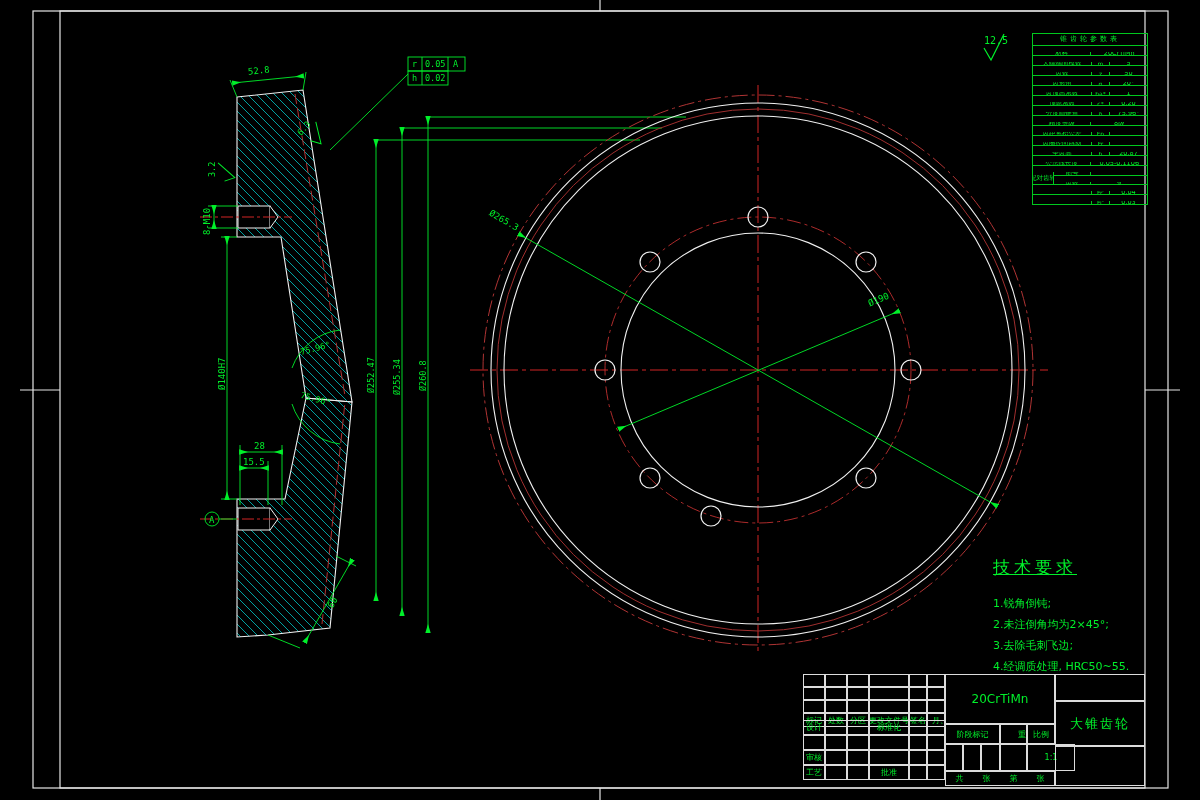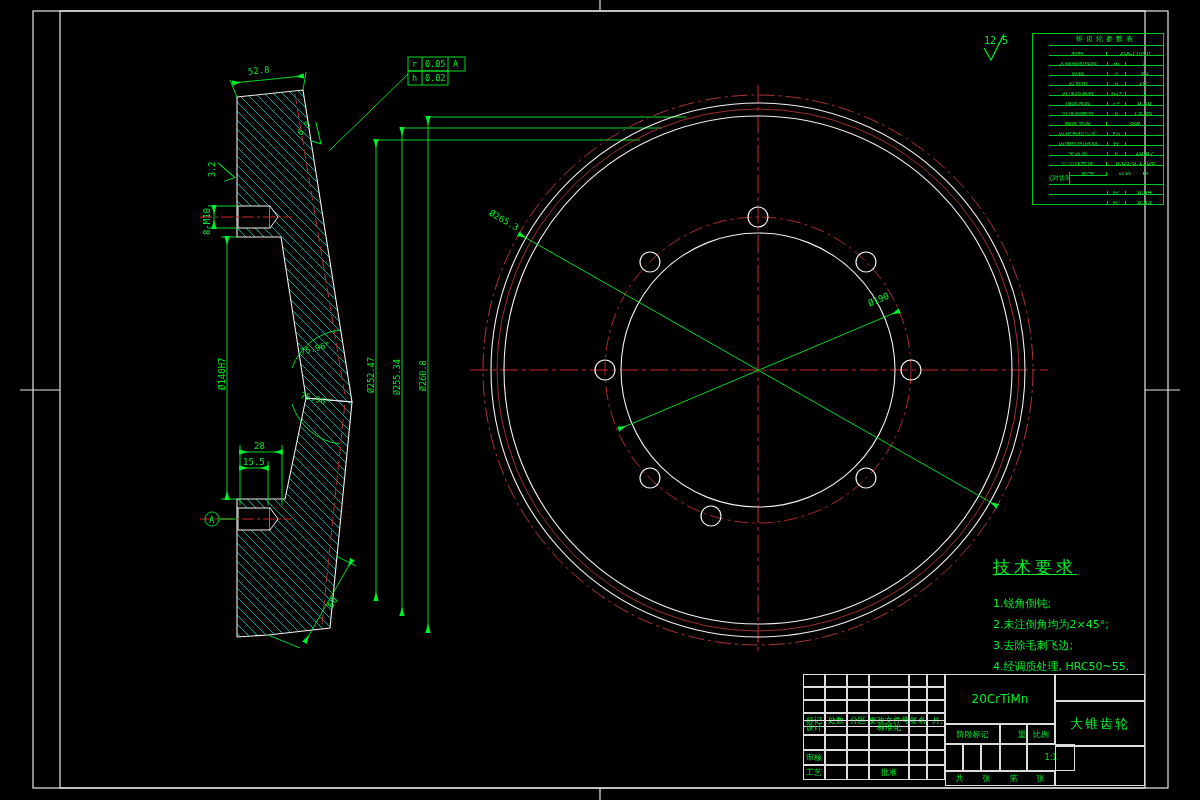--- a/index.html
+++ b/index.html
@@ -4,31 +4,31 @@
 <style>
   html,body{margin:0;padding:0;background:#000;}
   #stage{position:relative;width:1200px;height:800px;background:#000;overflow:hidden;
          font-family:"DejaVu Sans","Liberation Sans",sans-serif;}
   svg text{font-family:"DejaVu Sans Mono","Liberation Mono",monospace;fill:#00ef2a;}
   .dg{font-size:9px;}
   .dgs{font-size:8.5px;}
 
   
   .ptable{position:absolute;left:1032px;top:33px;width:114px;border:1px solid #00c81e;
-          color:#00ef2a;font-size:6.5px;line-height:1;padding-left:16px;}
+          color:#00ef2a;font-size:6.5px;line-height:1;}
   .pt-row{display:flex;border-bottom:1px solid #00c81e;height:9px;align-items:stretch;}
   .pt-row:last-child{border-bottom:none;}
   .pt-title{height:11px;justify-content:center;align-items:center;letter-spacing:3px;font-size:7px;}
   .c{display:flex;align-items:center;justify-content:center;overflow:hidden;white-space:nowrap;margin-top:6px;}
   .lab{width:58px;border-right:1px solid #00c81e;}
   .sym{width:17px;border-right:1px solid #00c81e;font-size:6px;}
   .val{width:37px;}
   .wide{width:56px;}
   .grp{width:20px;border-right:1px solid #00c81e;align-items:center;}
-  .pair-sub{display:flex;flex:1;}
+  .pair-sub{display:flex;flex-direction:column;flex:1;}
   .pair-sub .pt-row{height:9px;}
   .pair-sub .pt-row:first-child{border-bottom:1px solid #00c81e;}
   .sublab{width:36px;border-right:1px solid #00c81e;}
   .subval{flex:1;}
   .pt-pair{height:18px;}
 
   
   .techreq{position:absolute;left:993px;top:556px;width:200px;color:#00ef2a;}
   .techreq .tr-title{font-size:17px;letter-spacing:4px;margin-bottom:14px;text-decoration:underline;}
   .techreq .tr-item{font-size:11px;line-height:21px;white-space:nowrap;}

